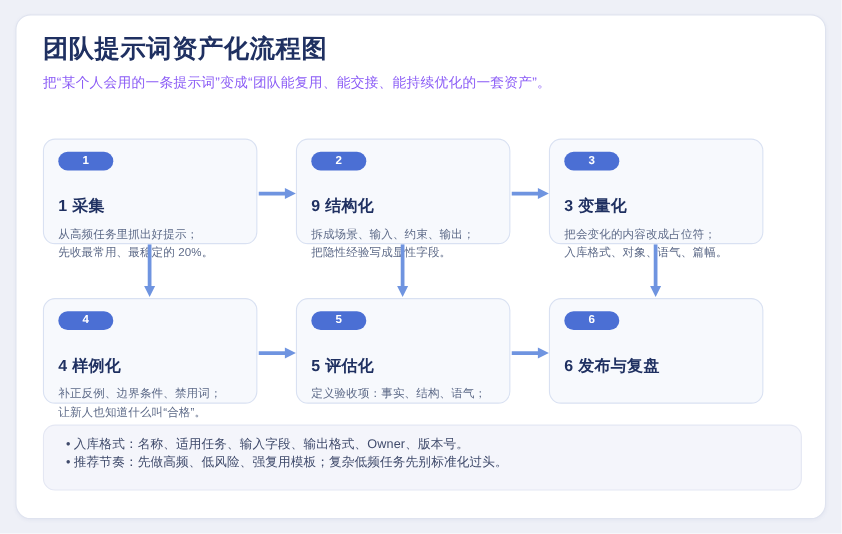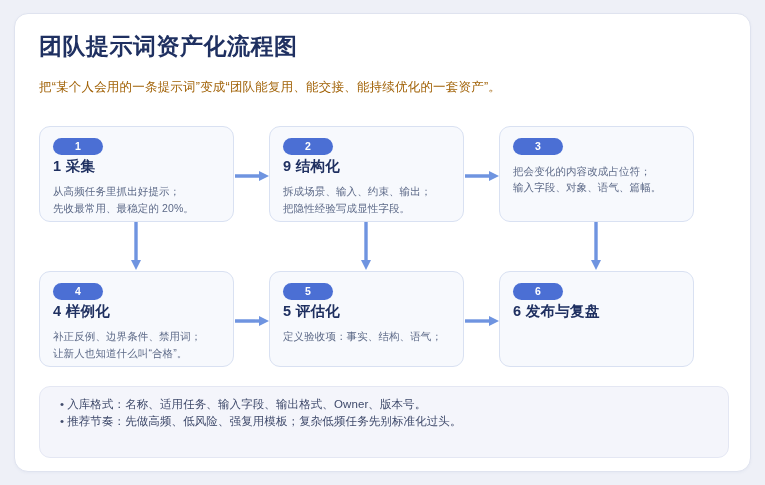--- a/index.html
+++ b/index.html
@@ -33,25 +33,26 @@
     left: 24px;
     top: 18px;
     width: 690px;
   }
   .title {
     font-size: 23px;
     font-weight: bold;
     color: #1f3061;
     letter-spacing: 0.5px;
     line-height: 1.25;
+    font-family: Liberation Mono, monospace;
   }
   .subtitle {
-    margin-top: 18px;
+    margin-top: 6px;
     font-size: 12.5px;
-    color: #a16207;
+    color: #8b5cf6;
     line-height: 1.4;
     letter-spacing: 0.2px;
   }
 
   
   .flow {
     position: absolute;
     left: 24px;
     top: 100px;
     width: 690px;
@@ -80,21 +81,21 @@
     padding: 2px 11px;
     background: #4b6fd4;
     color: #ffffff;
     font-size: 10.5px;
     font-weight: bold;
     text-align: center;
     border-radius: 9px;
     line-height: 13px;
   }
   .card-title {
-    margin-top: 3px;
+    margin-top: 25px;
     font-size: 14.5px;
     font-weight: bold;
     color: #1f3061;
     line-height: 1.2;
     letter-spacing: 0.3px;
   }
   .card-desc {
     margin-top: 8px;
     font-size: 10.5px;
     color: #5d6a88;
@@ -124,21 +125,21 @@
   .arrow-v.v3 { left: 551px; top: 108px; }
 
   .arrow-h svg, .arrow-v svg { display: block; }
 
   
   .notes {
     position: absolute;
     left: 24px;
     top: 372px;
     width: 690px;
-    height: 72px;
+    height: 60px;
     background: #f4f5fb;
     border: 1px solid #e4e7f3;
     border-radius: 11px;
     box-sizing: border-box;
     padding: 9px 20px 0 20px;
   }
   .note-line {
     font-size: 11.5px;
     color: #3f4a6b;
     line-height: 17px;
@@ -175,23 +176,24 @@
       <span class="badge">2</span>
       <div class="card-title">9 结构化</div>
       <div class="card-desc">
         <div>拆成场景、输入、约束、输出；</div>
         <div>把隐性经验写成显性字段。</div>
       </div>
     </div>
 
     <div class="card r0 c2">
       <span class="badge">3</span>
+      <div class="card-title">3 变量化</div>
       <div class="card-desc">
         <div>把会变化的内容改成占位符；</div>
-        <div>输入字段、对象、语气、篇幅。</div>
+        <div>入库格式、对象、语气、篇幅。</div>
       </div>
     </div>
 
     <div class="card r1 c0">
       <span class="badge">4</span>
       <div class="card-title">4 样例化</div>
       <div class="card-desc">
         <div>补正反例、边界条件、禁用词；</div>
         <div>让新人也知道什么叫“合格”。</div>
       </div>

